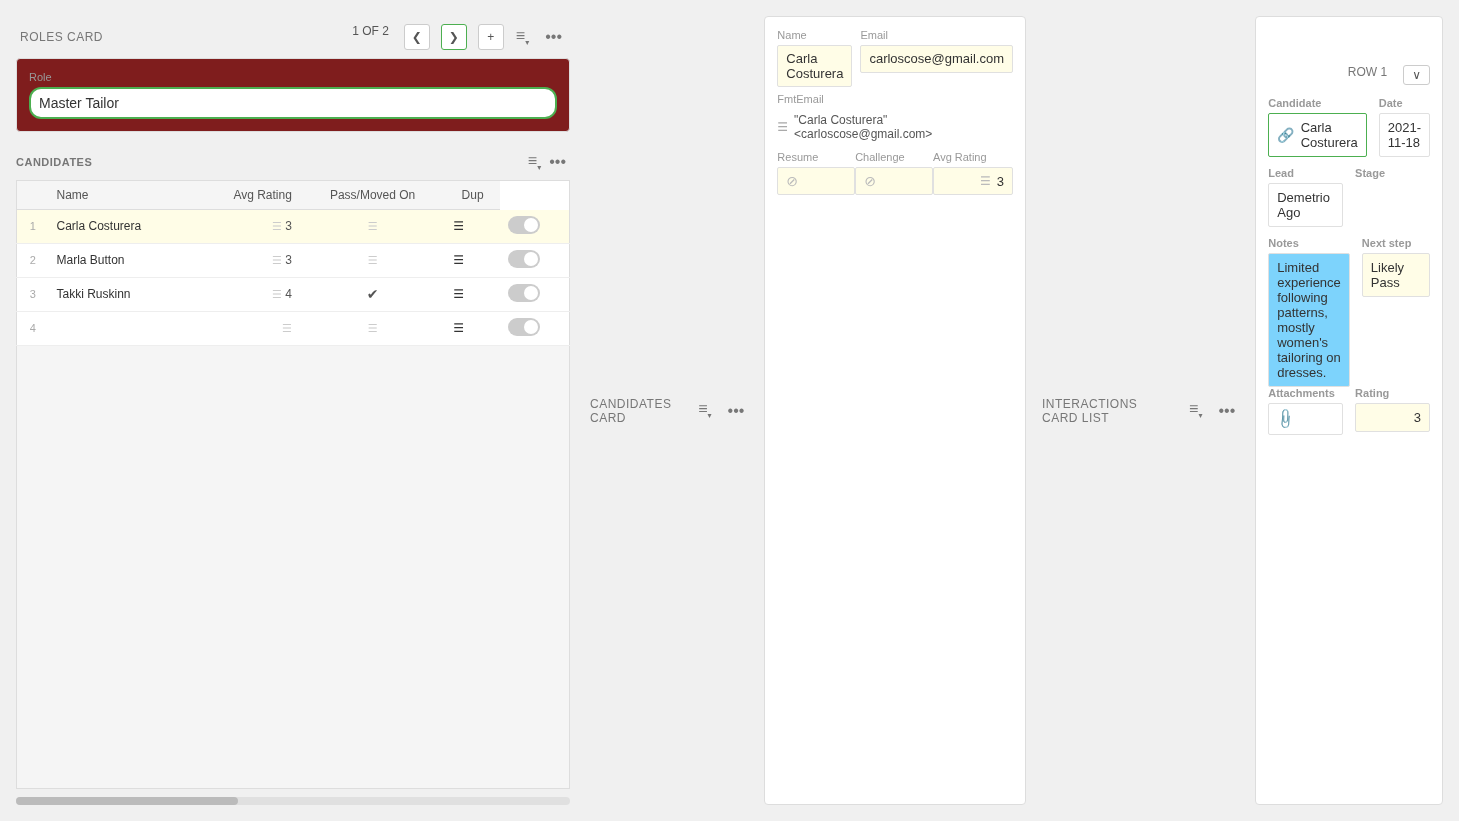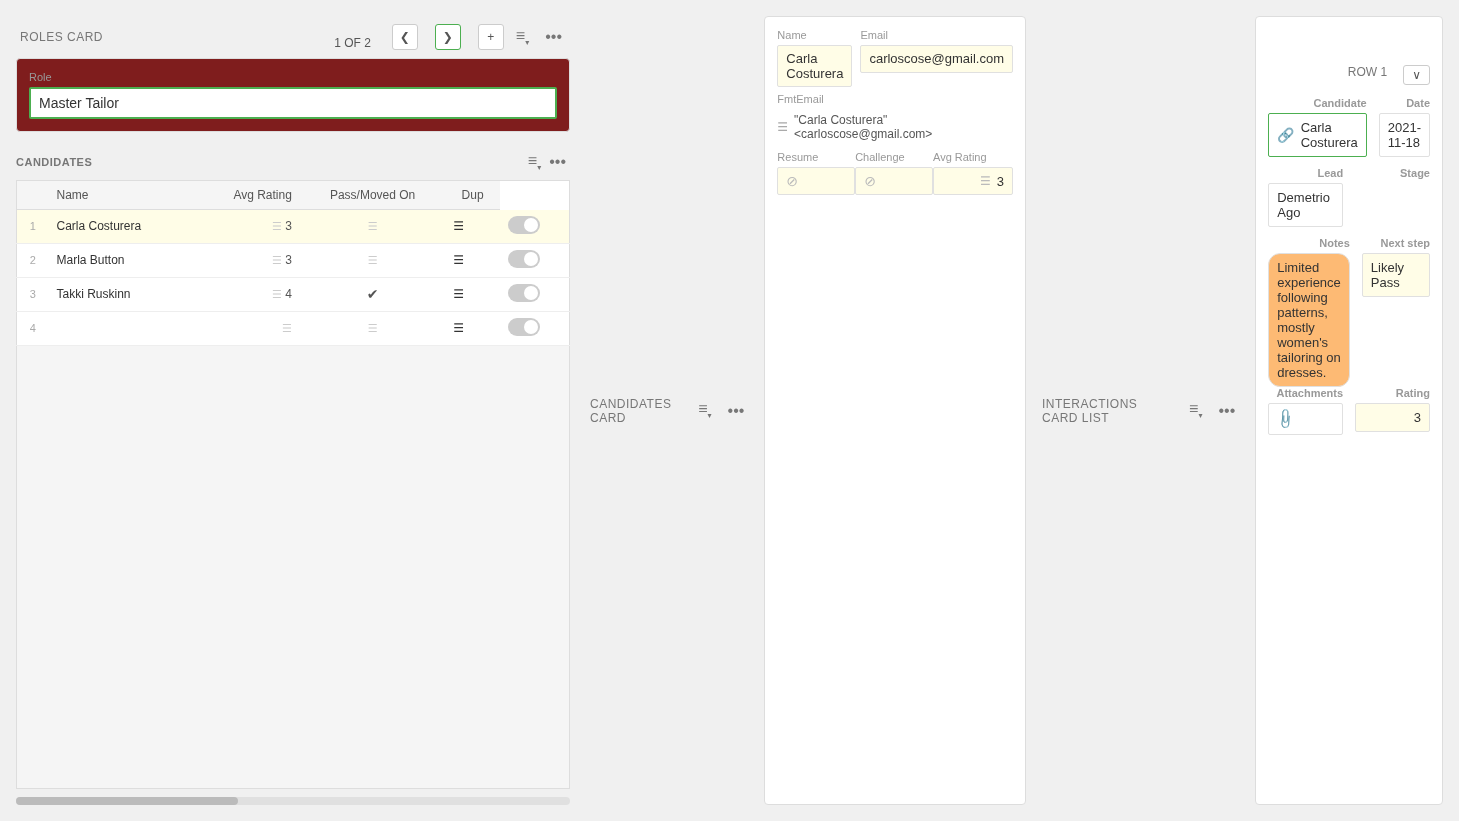--- a/index.html
+++ b/index.html
@@ -40,22 +40,22 @@
     .card-header-title {
       color: #777;
       font-size: 12px;
       font-weight: 500;
       text-transform: uppercase;
       letter-spacing: 0.5px;
       margin-right: auto;
     }
     .card-nav-group {
       display: flex;
-      align-items: flex-end;
-      gap: 17px;
+      align-items: flex-start;
+      gap: 11px;
     }
     .card-page-info {
       font-size: 12px;
       color: #555;
       margin: 0 4px;
     }
     .icon-btn {
       background: #fff;
       border: 1px solid #ccc;
       border-radius: 3px;
@@ -91,21 +91,21 @@
       padding: 12px;
       margin-bottom: 12px;
     }
     .field-label {
       font-size: 11px;
       color: #999;
       margin-bottom: 4px;
     }
     .field-input {
       border: 2px solid #4CAF50;
-      border-radius: 2px;
+      border-radius: 12px;
       padding: 6px 8px;
       font-size: 14px;
       width: 100%;
       color: #333;
       background: #fff;
       outline: none;
     }
 
     
     .section-header {
@@ -284,21 +284,20 @@
     }
     .int-field-group {
       display: flex;
       flex-direction: column;
     }
     .int-field-label {
       font-size: 11px;
       color: #999;
       margin-bottom: 4px;
       font-weight: 600;
-      text-align: right;
     }
     .int-field-value {
       border: 1px solid #e0e0e0;
       border-radius: 2px;
       padding: 6px 8px;
       font-size: 13px;
       color: #333;
       background: #fff;
       min-height: 32px;
     }
@@ -314,23 +313,23 @@
     }
     .int-field-value.link-style .link-icon {
       color: #4CAF50;
       font-size: 14px;
     }
     .notes-field {
       min-height: 72px;
       padding: 6px 8px;
       font-size: 13px;
       color: #333;
-      background: #fdba74;
+      background: #7dd3fc;
       border: 1px solid #e0e0e0;
-      border-radius: 12px;
+      border-radius: 2px;
     }
     .attach-field {
       background: #fff;
       border: 1px solid #e0e0e0;
       border-radius: 2px;
       padding: 6px 8px;
       min-height: 32px;
       display: flex;
       align-items: center;
     }

